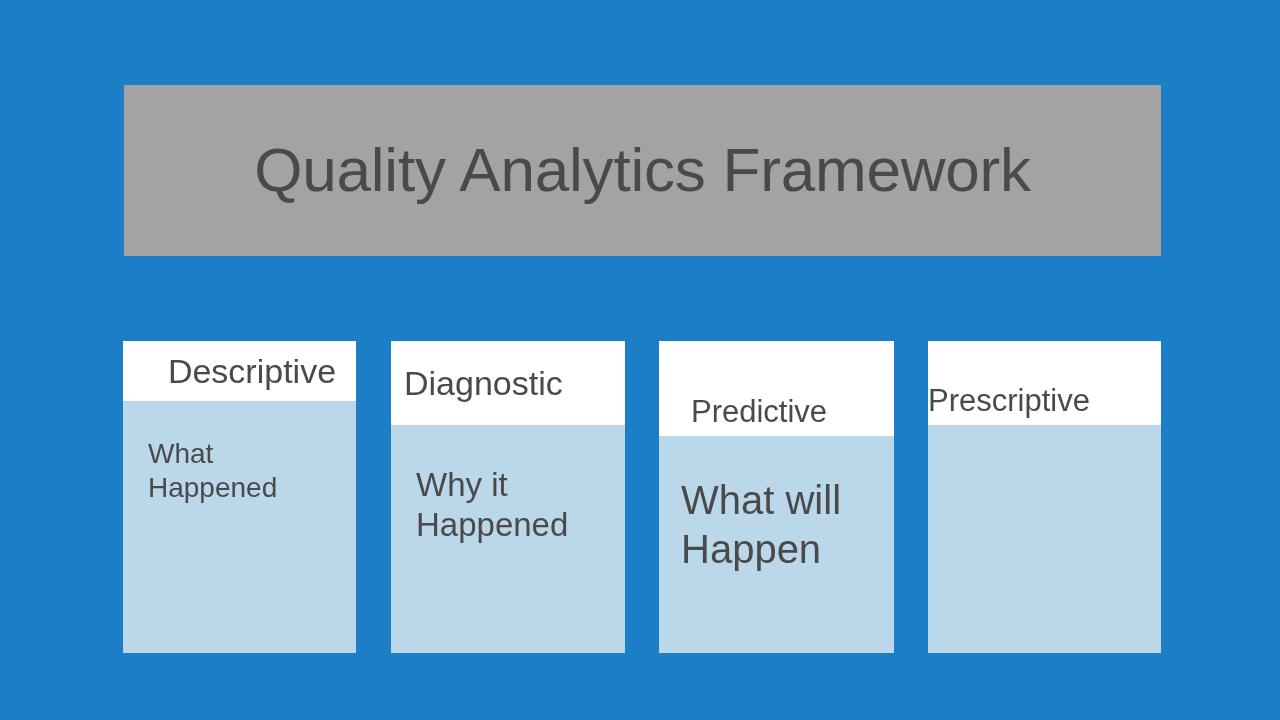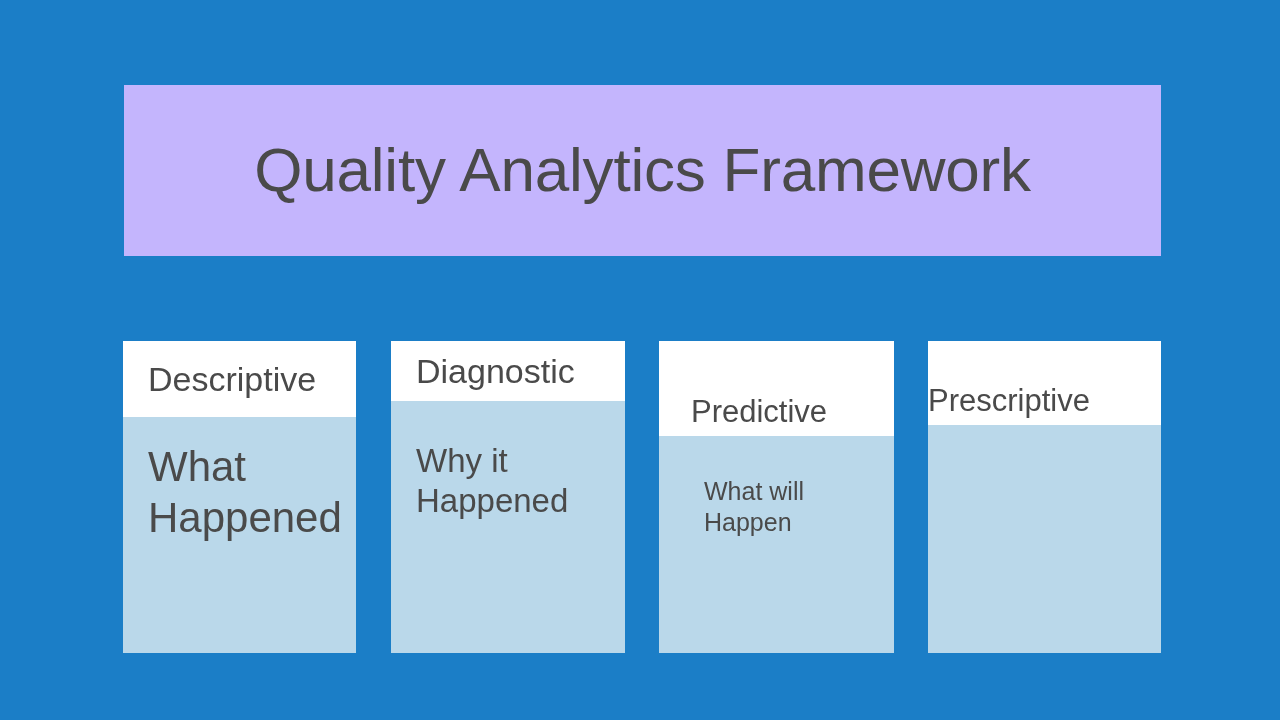--- a/index.html
+++ b/index.html
@@ -21,21 +21,21 @@
     background: #1b7ec7;
   }
 
   
   #title-banner {
     position: absolute;
     left: 124px;
     top: 85px;
     width: 1037px;
     height: 171px;
-    background: #c4b5fd;
+    background: #a3a3a3;
     display: flex;
     align-items: center;
     justify-content: center;
     box-sizing: border-box;
   }
   #title-text {
     font-size: 62px;
     font-weight: 400;
     color: #4a4a4a;
     letter-spacing: -0.2px;
@@ -66,35 +66,35 @@
   }
   .card-body {
     box-sizing: border-box;
     color: #4a4a4a;
     font-weight: 400;
     line-height: 1.22;
   }
 
   
   #card-descriptive { left: 123px;  width: 233px; }
-  #card-descriptive .card-header { height: 76px; padding-left: 25px; }
+  #card-descriptive .card-header { height: 60px; padding-left: 25px; justify-content: center; }
   #card-descriptive .card-title  { font-size: 34px; }
-  #card-descriptive .card-body   { padding: 16px 12px 0 25px; font-size: 42px; margin-top: 8px; }
+  #card-descriptive .card-body   { padding: 36px 12px 0 25px; font-size: 28px; }
 
   
   #card-diagnostic { left: 391px;  width: 234px; }
-  #card-diagnostic .card-header { height: 60px; padding-left: 25px; }
+  #card-diagnostic .card-header { height: 84px; padding-left: 13px; }
   #card-diagnostic .card-title  { font-size: 34px; }
   #card-diagnostic .card-body   { padding: 40px 20px 0 25px; font-size: 33px; }
 
   
   #card-predictive { left: 659px;  width: 235px; }
   #card-predictive .card-header { height: 95px; padding-left: 32px; align-items: flex-end; padding-bottom: 9px; }
   #card-predictive .card-title  { font-size: 31px; }
-  #card-predictive .card-body   { padding: 40px 8px 0 45px; font-size: 25px; }
+  #card-predictive .card-body   { padding: 40px 8px 0 22px; font-size: 40px; }
 
   
   #card-prescriptive { left: 928px; width: 233px; }
   #card-prescriptive .card-header { height: 84px; align-items: flex-end; padding-bottom: 9px; }
   #card-prescriptive .card-title  { font-size: 31px; }
   #card-prescriptive .card-body   { padding: 47px 6px 0 16px; font-size: 31px; }
 </style>
 </head>
 <body>
 

